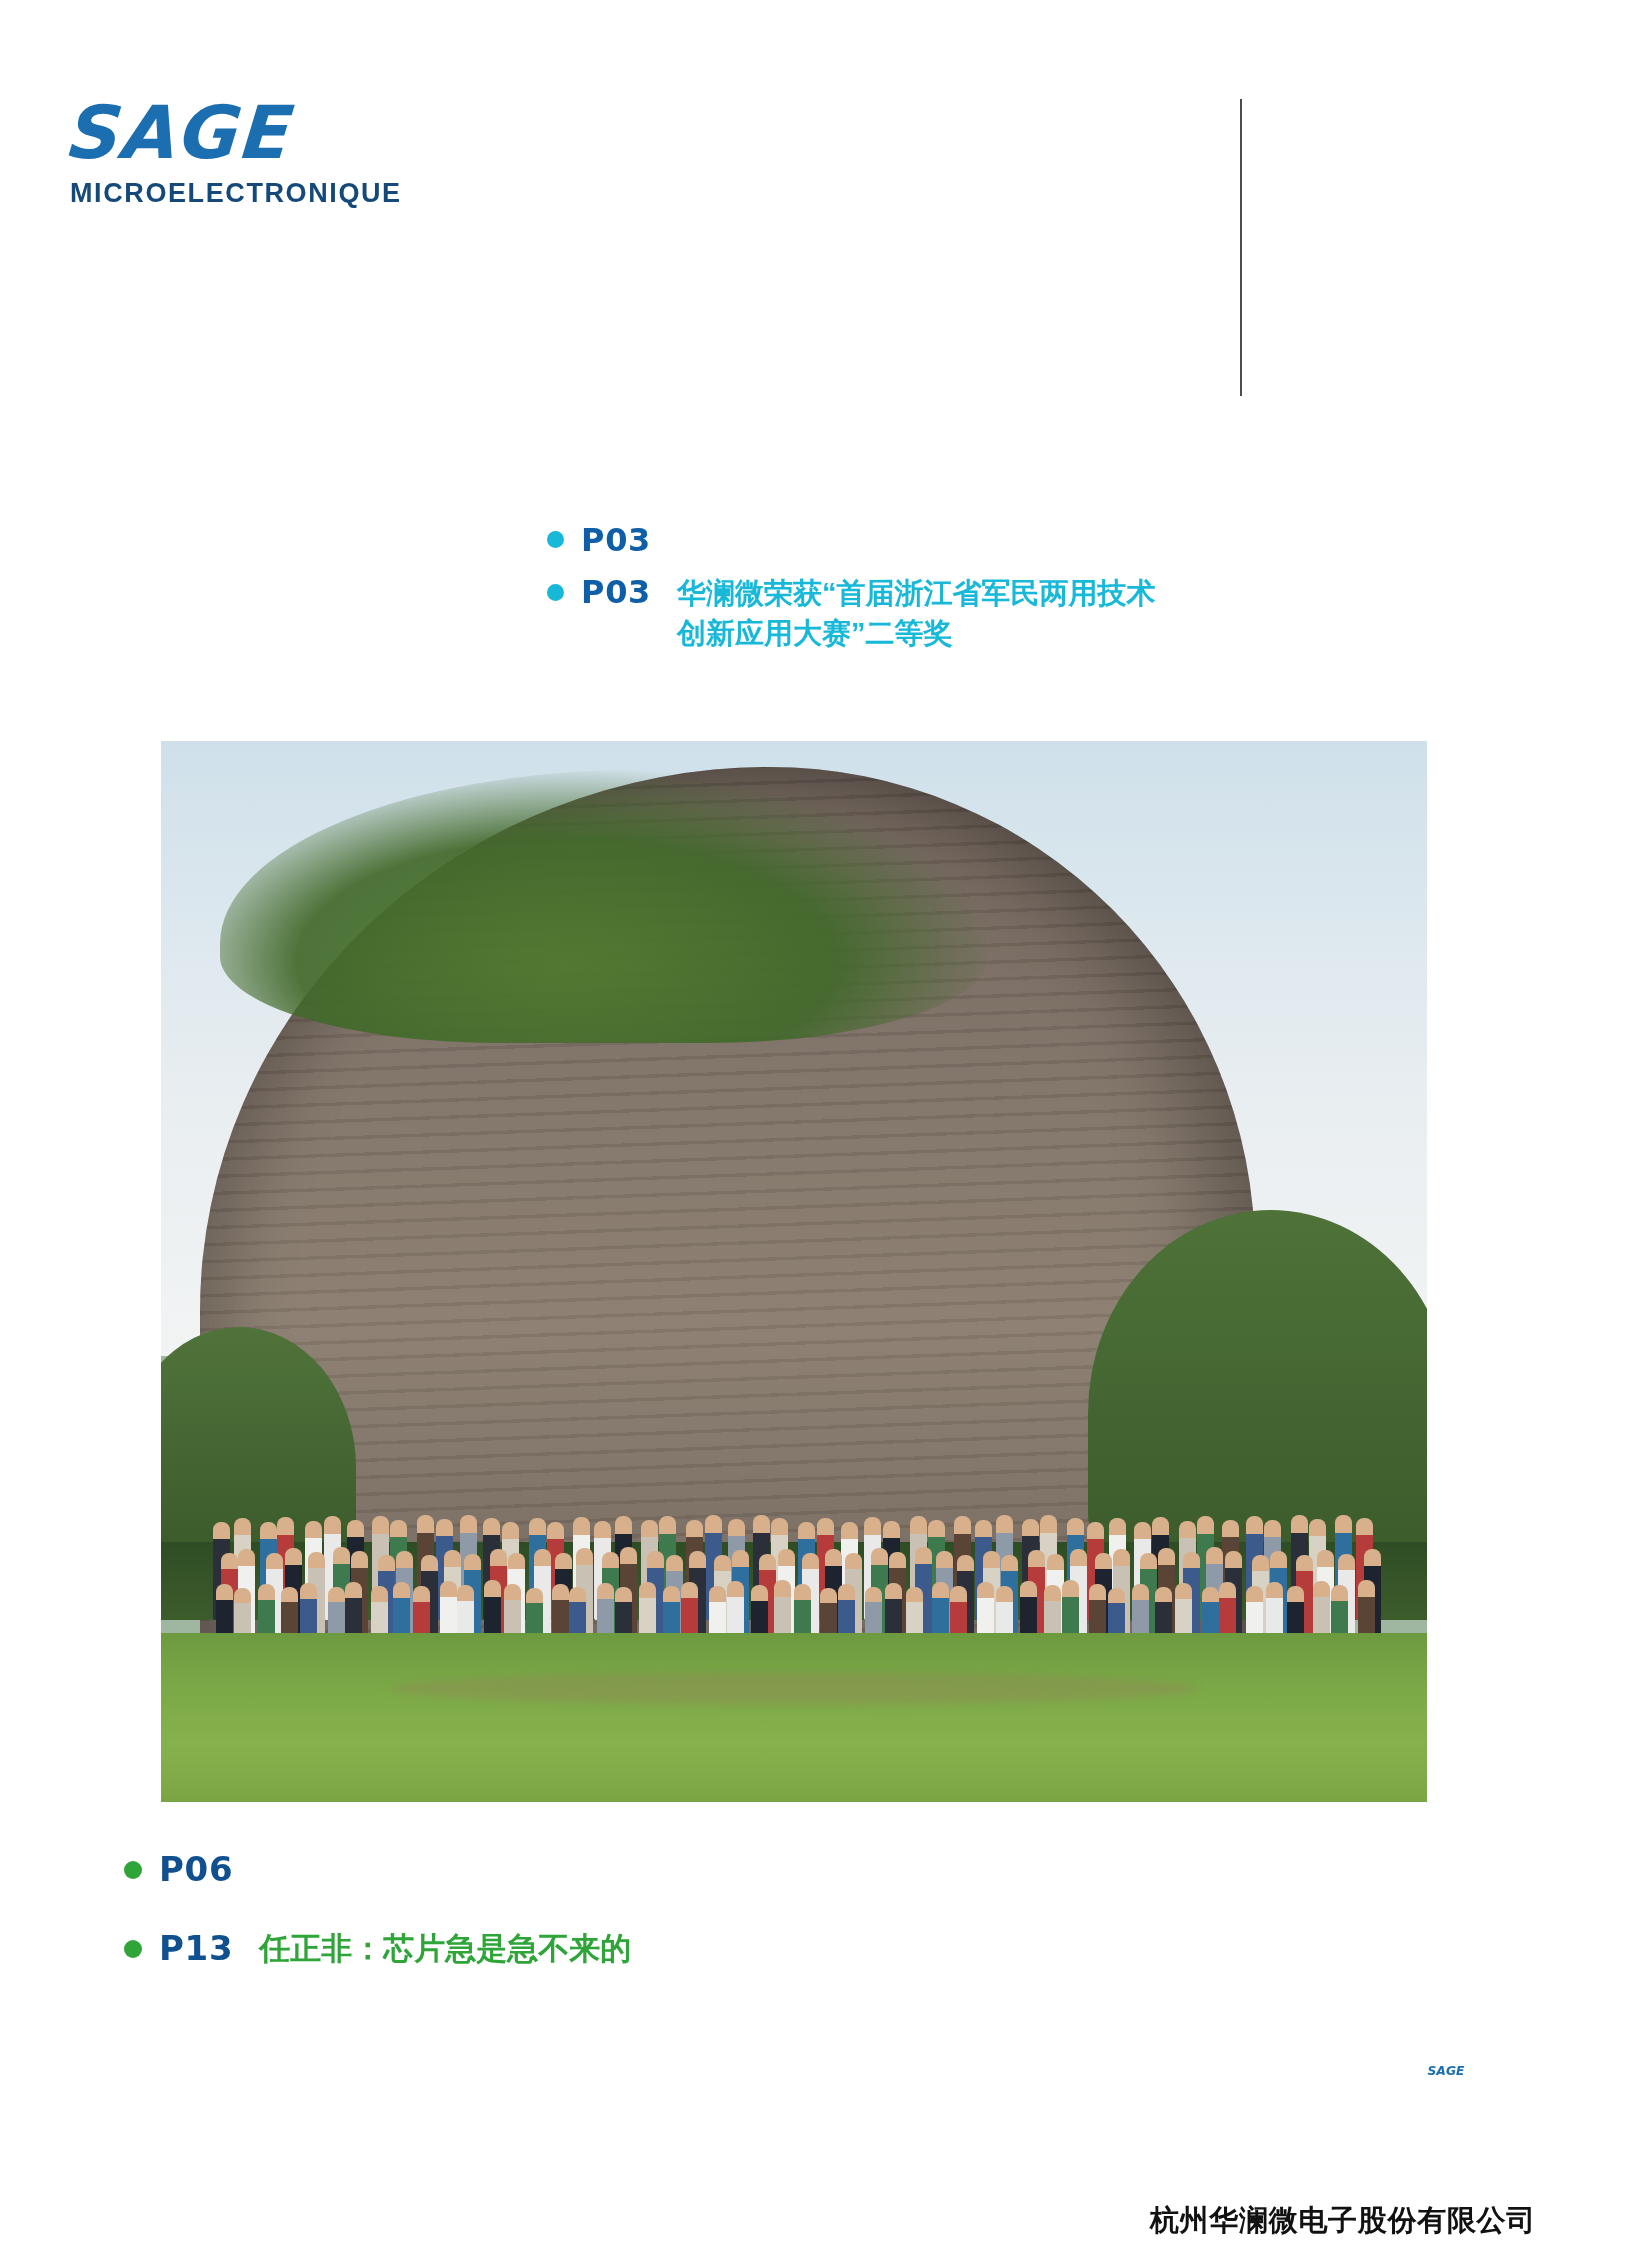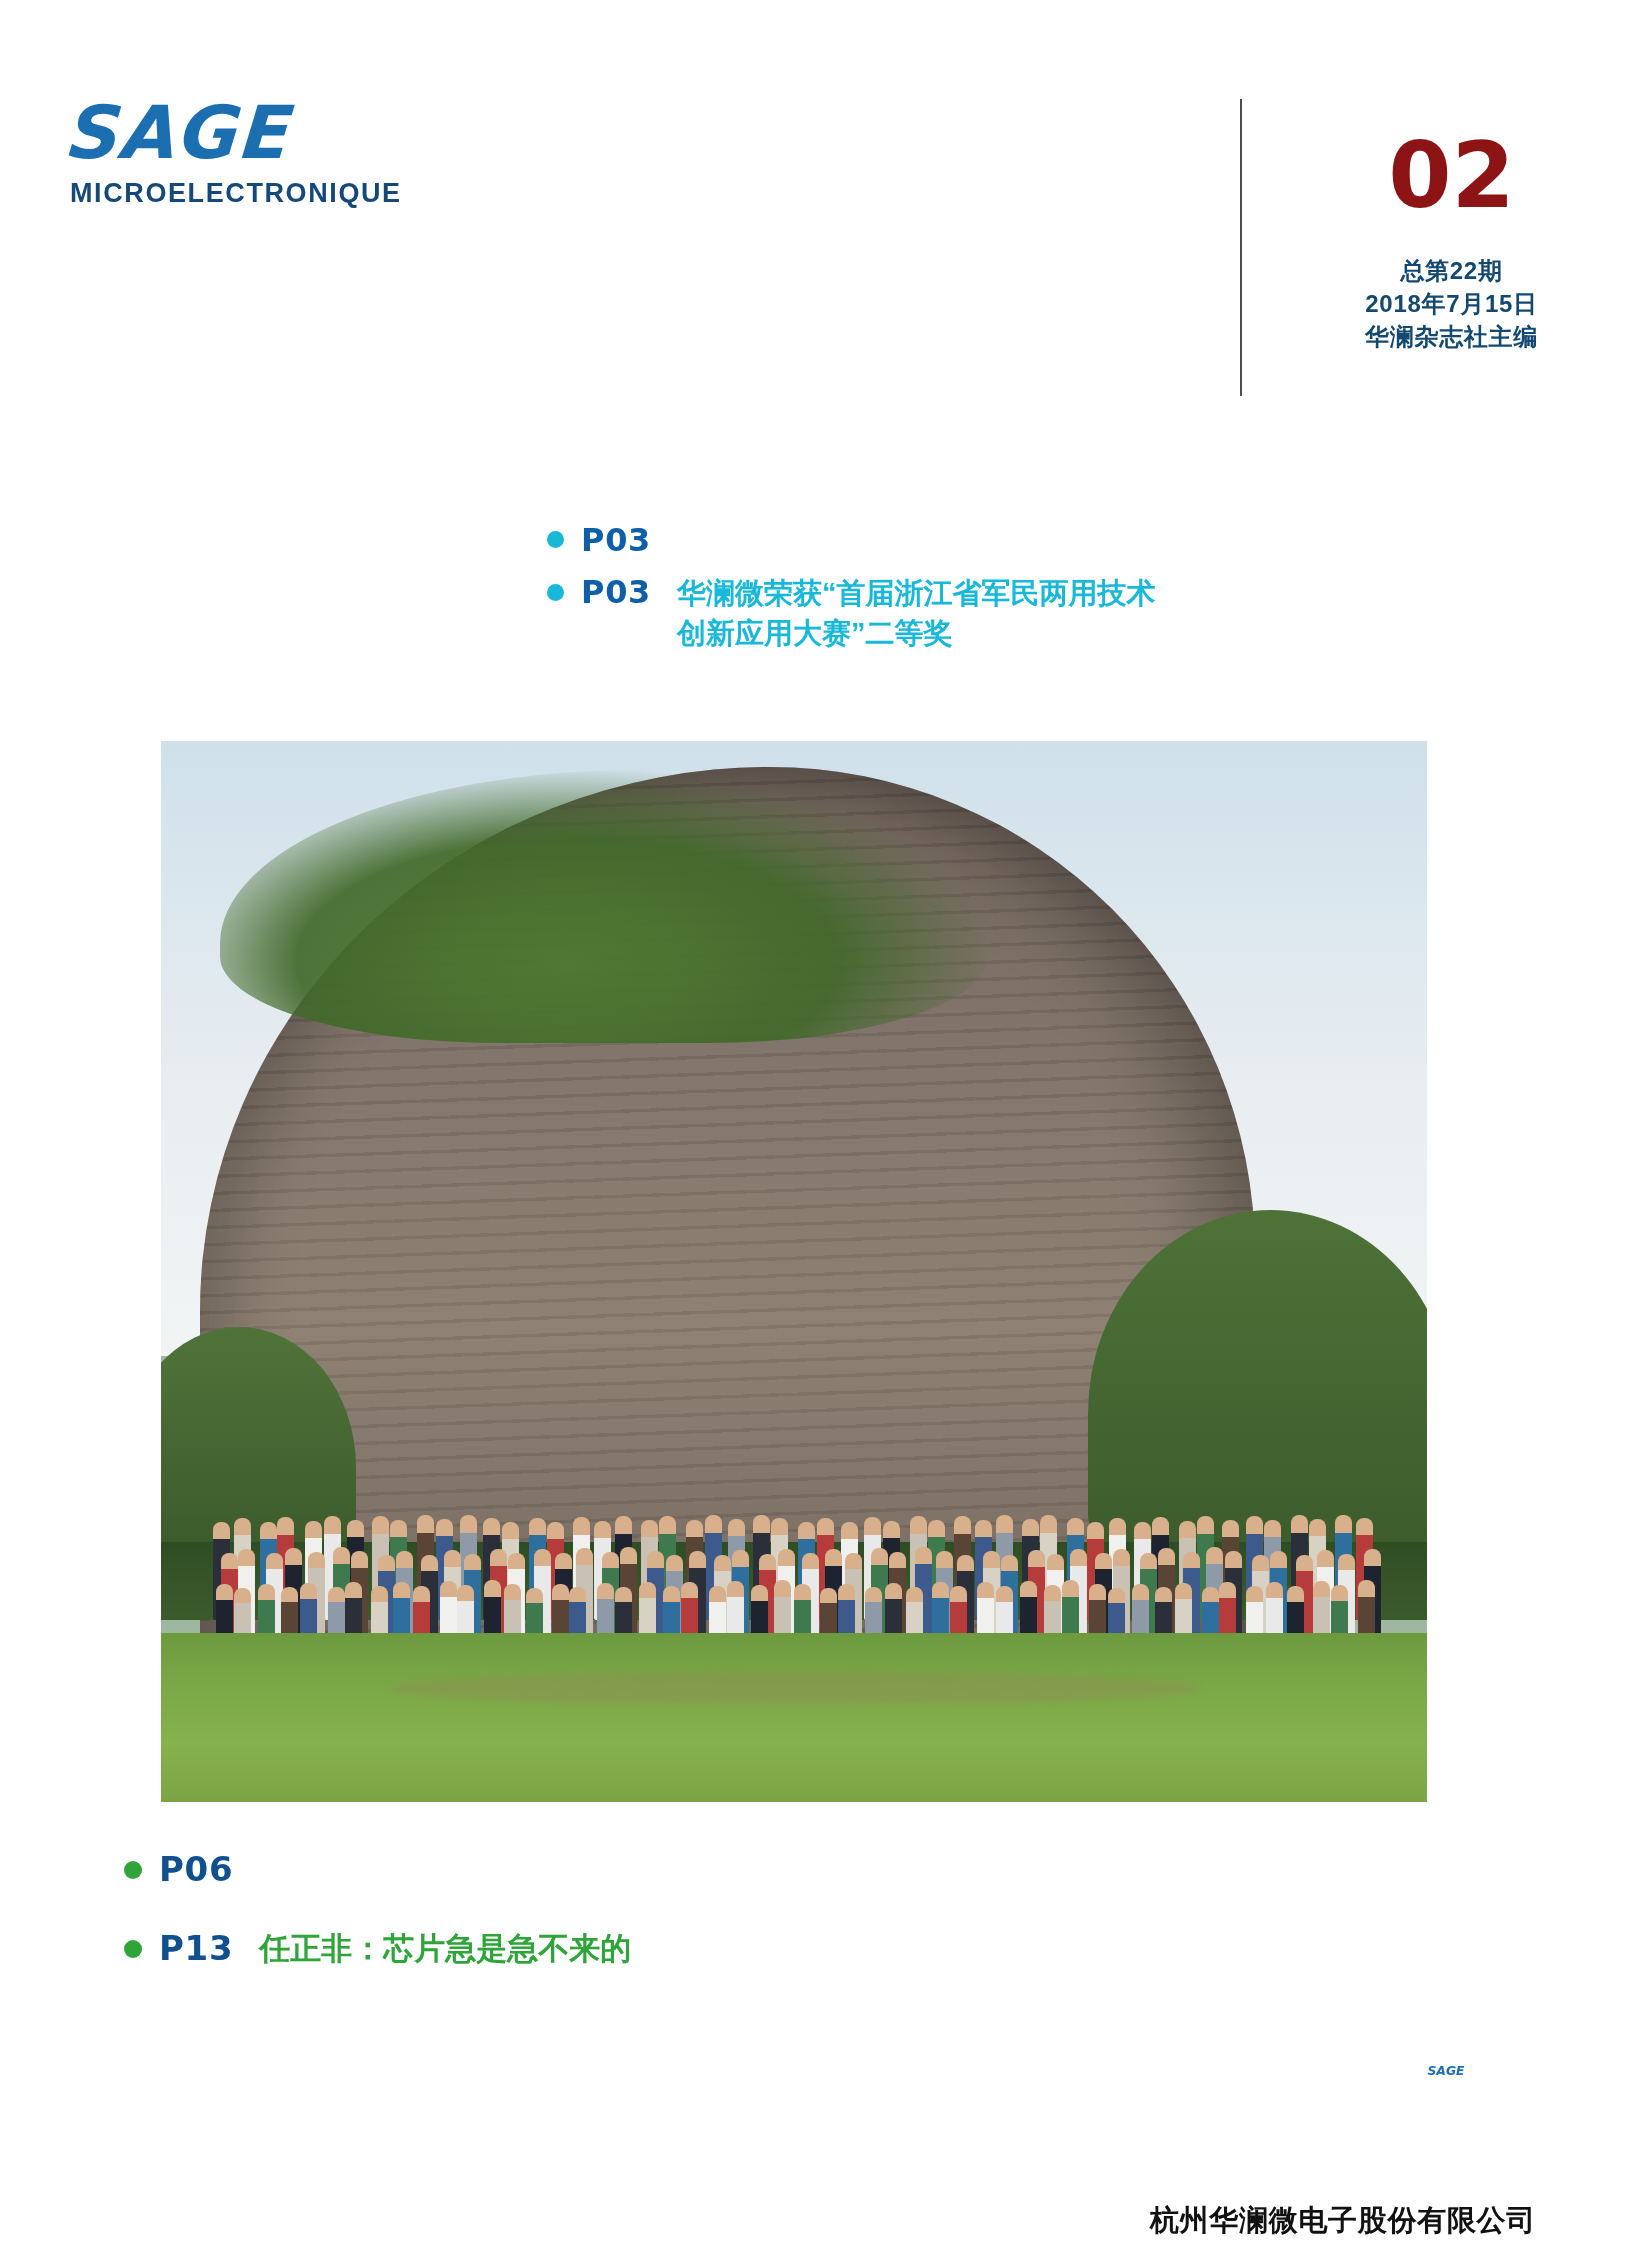--- a/index.html
+++ b/index.html
@@ -306,27 +306,21 @@
 <div class="masthead">
 
   <div class="logo-block">
     <div class="logo-word">SAGE</div>
     <div class="logo-sub">MICROELECTRONIQUE</div>
   </div>
 
 
   <div class="divider-vert"></div>
 
-  <div class="issue-number">02</div>
-
-  <div class="issue-lines">
-    <div>总第22期</div>
-    <div>2018年7月15日</div>
-    <div>华澜杂志社主编</div>
-  </div>
+
 </div>
 
 <div class="toc-top">
   <div class="toc-row">
     <span class="bullet cyan"></span>
     <span class="toc-page">P03</span>
   </div>
   <div class="toc-row">
     <span class="bullet cyan"></span>
     <span class="toc-page">P03</span>

